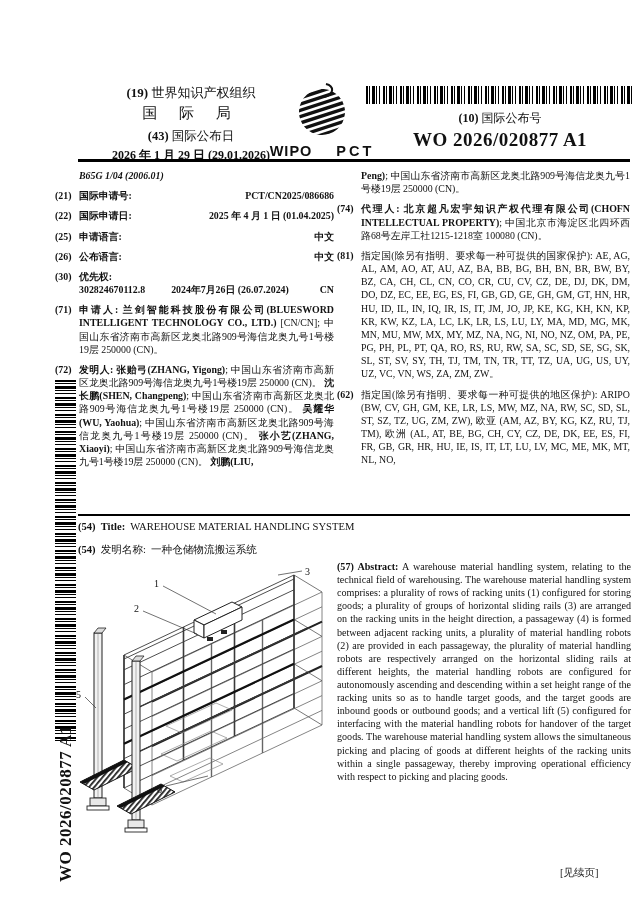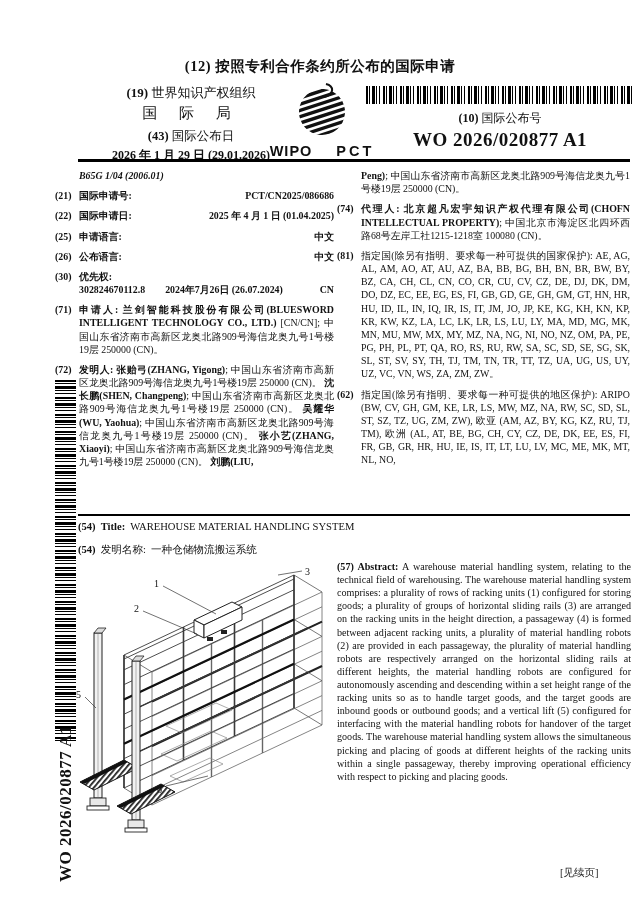--- a/index.html
+++ b/index.html
@@ -38,21 +38,21 @@
   .col-left{left:55px;width:279px;}
   .col-right{left:337px;width:293px;}
   .field{margin-bottom:7px;}
   .frow{display:flex;}
   .fnum{width:24px;flex:none;font-weight:bold;}
   .flabel{font-weight:bold;}
   .fval{margin-left:auto;font-weight:bold;text-align:right;}
   .findent{padding-left:24px;}
   .fval-ipc{font-weight:bold;font-style:italic;}
   .prio{display:flex;font-weight:bold;}
-  .prio span:nth-child(2){margin-left:20px;}
+  .prio span:nth-child(2){margin-left:26px;}
   .prio span:nth-child(3){margin-left:auto;}
   .ptext{flex:1;text-align:justify;}
   .cont-par{padding-left:24px;text-align:justify;}
 
   
   .title-line{position:absolute;left:78px;width:552px;font-size:10.6px;white-space:nowrap;}
   .title-en{top:521px;}
   .title-zh{top:543px;}
   .title-line .gap{display:inline-block;width:5px;}
 
@@ -71,21 +71,20 @@
   .side-pubnum{position:absolute;left:56px;top:882px;transform:rotate(-90deg);
     transform-origin:0 0;font-size:17px;font-weight:bold;white-space:nowrap;letter-spacing:0.5px;}
 
   .continuation{position:absolute;left:560px;top:866px;font-size:10.5px;color:#222;}
 </style>
 </head>
 <body>
 
 <div class="page">
 
-  <div class="doc-type"><span>(12)</span> <span>按照专利合作条约所公布的国际申请</span></div>
 
   <div class="org-block">
     <div class="org-line1"><span class="b">(19)</span> <span>世界知识产权组织</span></div>
     <div class="org-bureau">国 际 局</div>
     <div class="pubdate-label"><span class="b">(43)</span> <span>国际公布日</span></div>
     <div class="pubdate-value">2026 年 1 月 29 日 (29.01.2026)</div>
   </div>
 
   <div class="logo-block">
     <svg width="58" height="56" viewBox="0 0 58 56">

